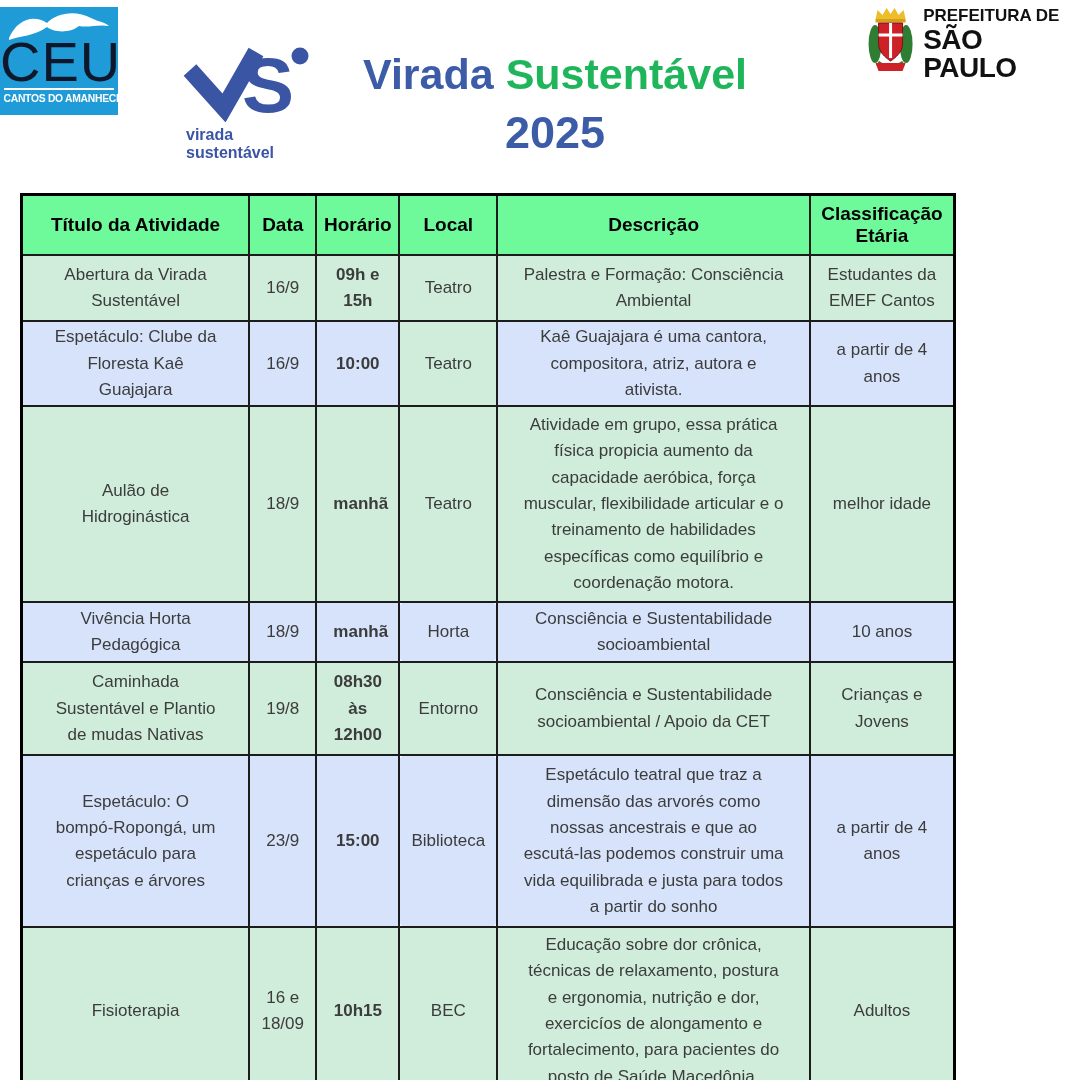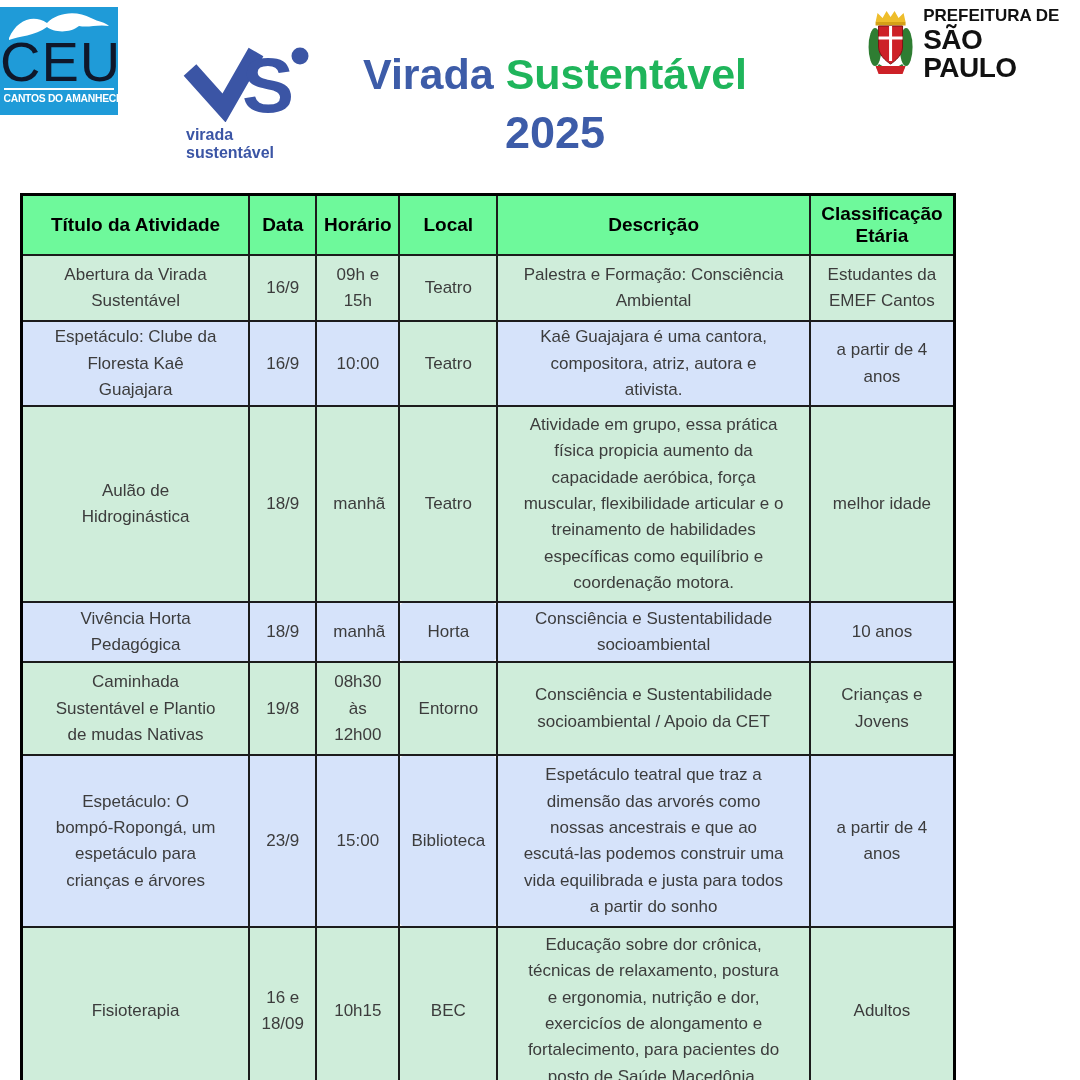--- a/index.html
+++ b/index.html
@@ -41,21 +41,21 @@
   }
 
   .title-block { position: absolute; left: 290px; top: 48px; width: 530px; text-align: center; }
   .title-line { font-size: 43px; line-height: 52px; font-weight: bold; white-space: nowrap; }
   .t-blue  { color: var(--title-blue, #3d5ca8); }
   .t-green { color: var(--title-green, #1fb55b); }
   .title-year { font-size: 45px; line-height: 50px; font-weight: bold; margin-top: 8px; }
 
   .pref-logo {
     position: absolute; left: 868px; top: 6px;
-    display: flex; align-items: center; gap: 10px;
+    display: flex; gap: 10px;
   }
   .pref-text { color: #111; text-align: left; }
   .pref-line1 { font-size: 17px; font-weight: bold; letter-spacing: 0; line-height: 20px; }
   .pref-line2 { font-size: 28px; font-weight: bold; letter-spacing: -0.5px; line-height: 28px; }
 
   
   table.schedule {
     position: absolute; left: 20px; top: 193px;
     width: 936px;
     border-collapse: collapse; table-layout: fixed;
@@ -74,21 +74,21 @@
     color: #3c3c3c; font-size: 17px; line-height: 1.55;
     padding: 2px 4px;
   }
   .theme-green td { background: var(--row-green, #cfedda); }
   .theme-blue  td { background: var(--row-blue, #d6e3fa); }
   td.local-green { background: var(--row-green, #cfedda); }
   td.local-blue  { background: var(--row-blue, #d6e3fa); border-radius: 7px; }
 
   td[data-name="cell-titulo"]   { padding: 2px 30px; }
   td[data-name="cell-data"]     { padding: 2px 0; }
-  td[data-name="cell-horario"]  { padding: 6px 16px; }
+  td[data-name="cell-horario"]  { padding: 6px 16px; font-weight: bold; }
   td[data-name="cell-descricao"]{ padding: 2px 24px; margin-left: 36px; }
   td[data-name="cell-classificacao"] { padding: 2px 10px; }
 </style>
 </head>
 <body>
 
 <div class="page" data-name="page">
 
   <div class="ceu-logo" data-name="ceu-logo">
     <svg width="108" height="34" viewBox="0 0 104 34" data-name="bird-icon">

